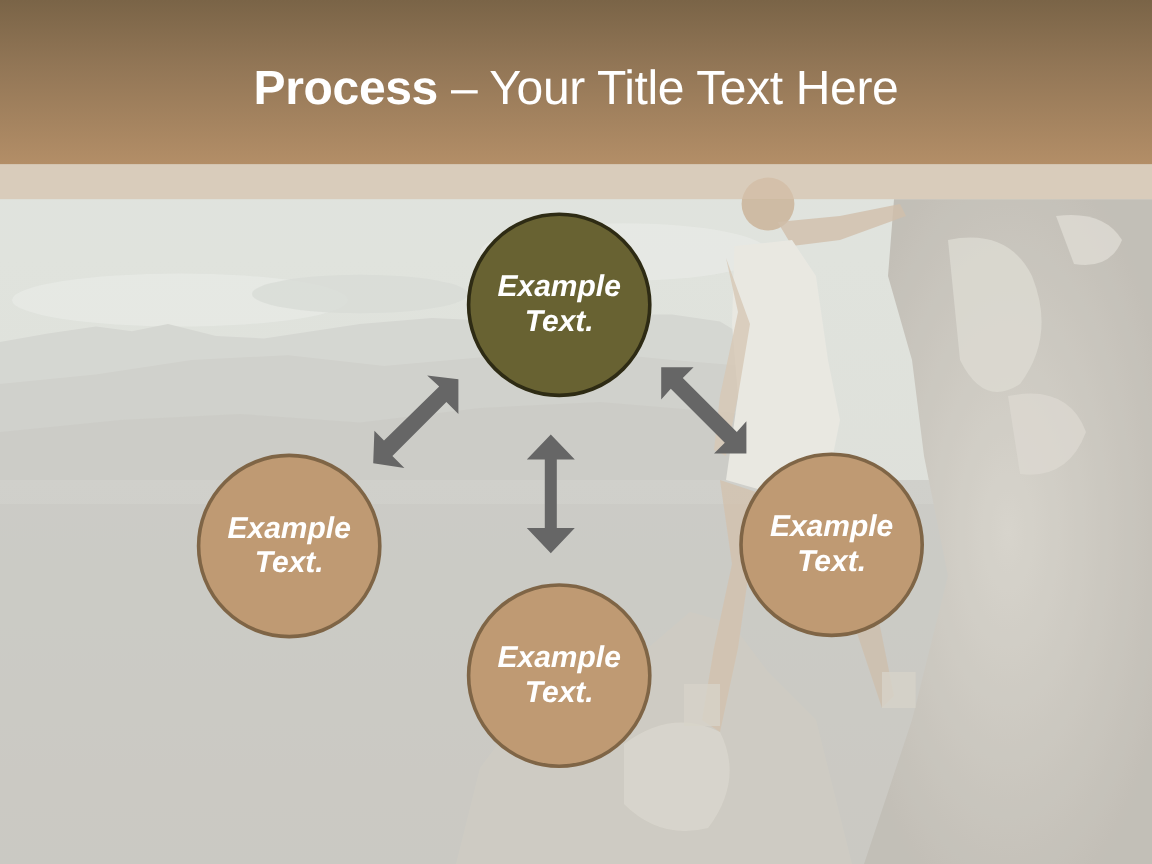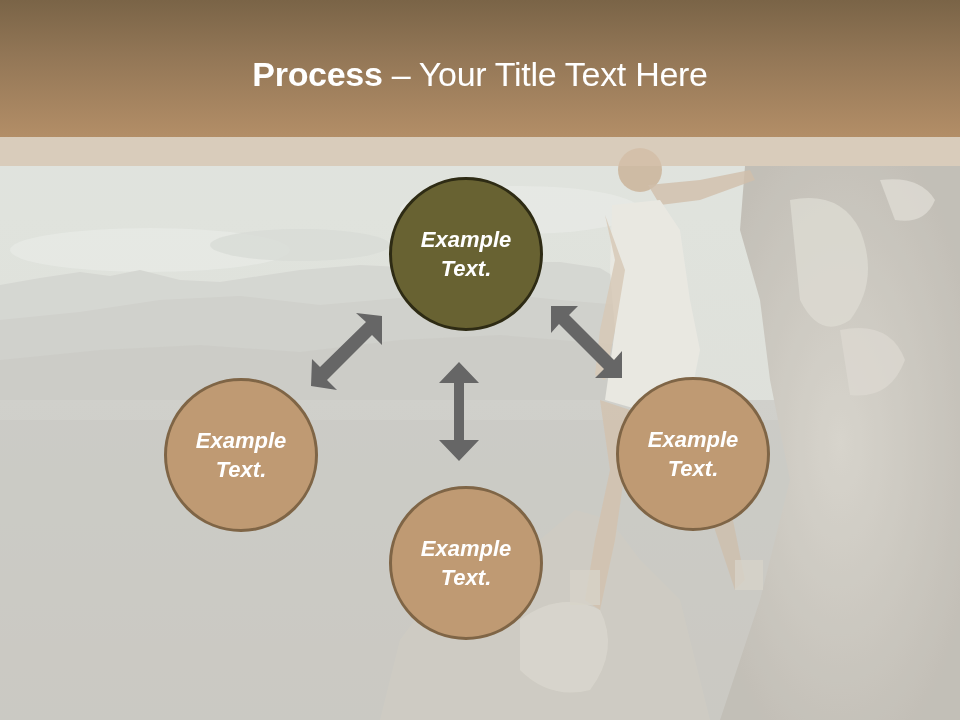--- a/index.html
+++ b/index.html
@@ -4,26 +4,26 @@
   <style>
     html, body { margin: 0; padding: 0; }
     body { width: 960px; height: 720px; overflow: hidden; position: relative; background: #d3d0cb; font-family: "Liberation Sans", "DejaVu Sans", sans-serif; }
     .slide { position: absolute; left: 0; top: 0; width: 960px; height: 720px; overflow: hidden; }
     .bg { position: absolute; left: 0; top: 0; width: 960px; height: 720px; }
     .header { position: absolute; left: 0; top: 0; width: 960px; height: 137px;
       background: linear-gradient(to bottom, #7a6447 0%, #927656 40%, #b38e67 100%); }
     .strip { position: absolute; left: 0; top: 137px; width: 960px; height: 29px;
       background: rgba(214, 196, 176, 0.78); }
     .title { position: absolute; left: 0; top: 50px; width: 960px; text-align: center;
-      color: #ffffff; font-size: 34px; line-height: 48px; letter-spacing: -0.3px; }
+      color: #ffffff; font-size: 40px; line-height: 48px; letter-spacing: -0.3px; }
     .title .bold { font-weight: bold; }
     .title .regular { font-weight: normal; }
     .node { position: absolute; width: 154px; height: 154px; border-radius: 50%;
       box-sizing: border-box; display: flex; flex-direction: column; align-items: center; justify-content: center;
-      color: #ffffff; font-style: italic; font-weight: bold; font-size: 22px; line-height: 29px; text-align: center; }
+      color: #ffffff; font-style: italic; font-weight: bold; font-size: 25px; line-height: 29px; text-align: center; }
     .node.primary { background: #686232; border: 3px solid #2e2b14; }
     .node.secondary { background: #bf9a73; border: 3px solid #7f6546; }
     .arrows { position: absolute; left: 0; top: 0; width: 960px; height: 720px; pointer-events: none; }
   </style>
 </head>
 <body>
 
 <div class="slide">
 
   <svg class="bg" viewBox="0 0 960 720" xmlns="http://www.w3.org/2000/svg">

